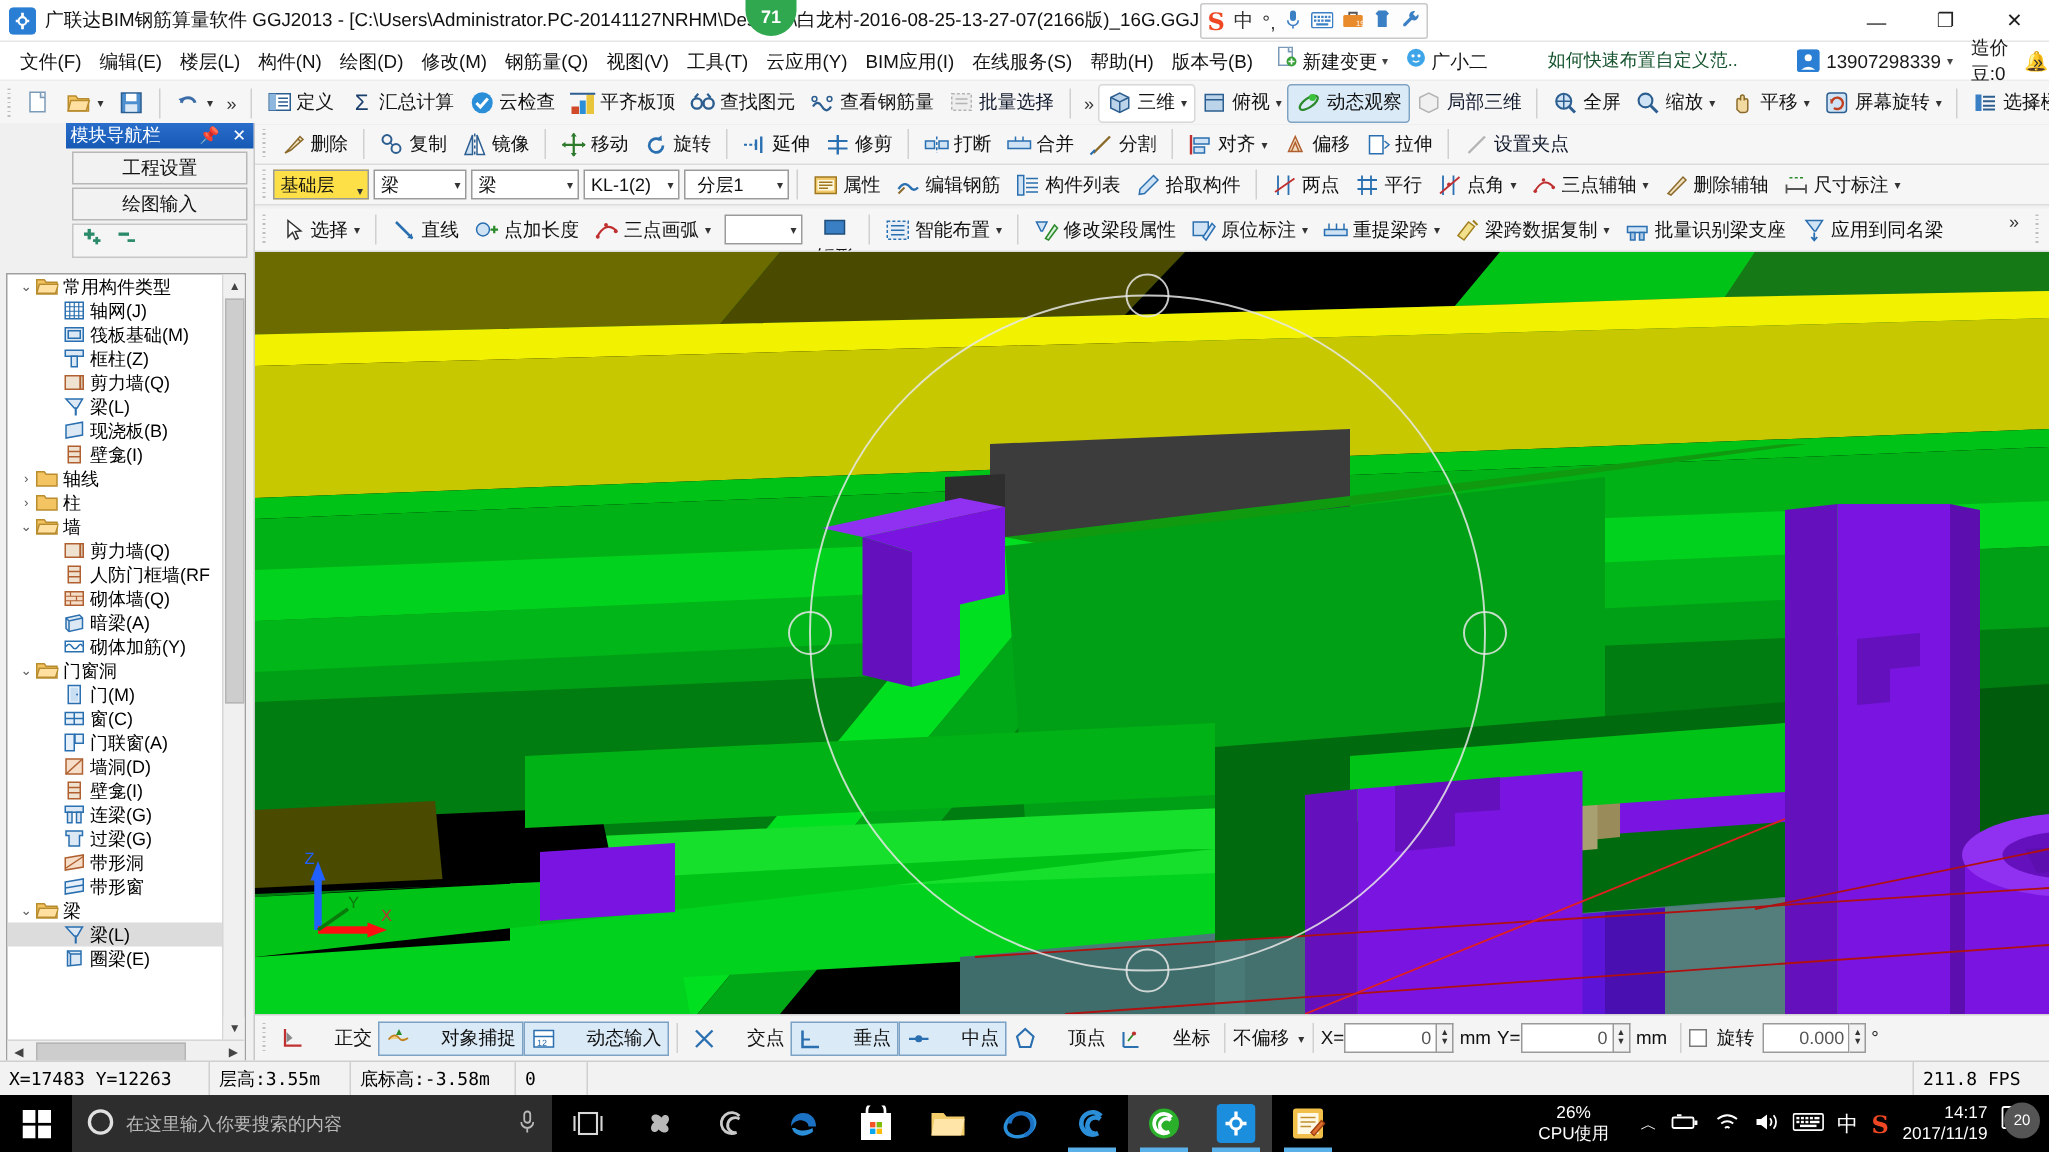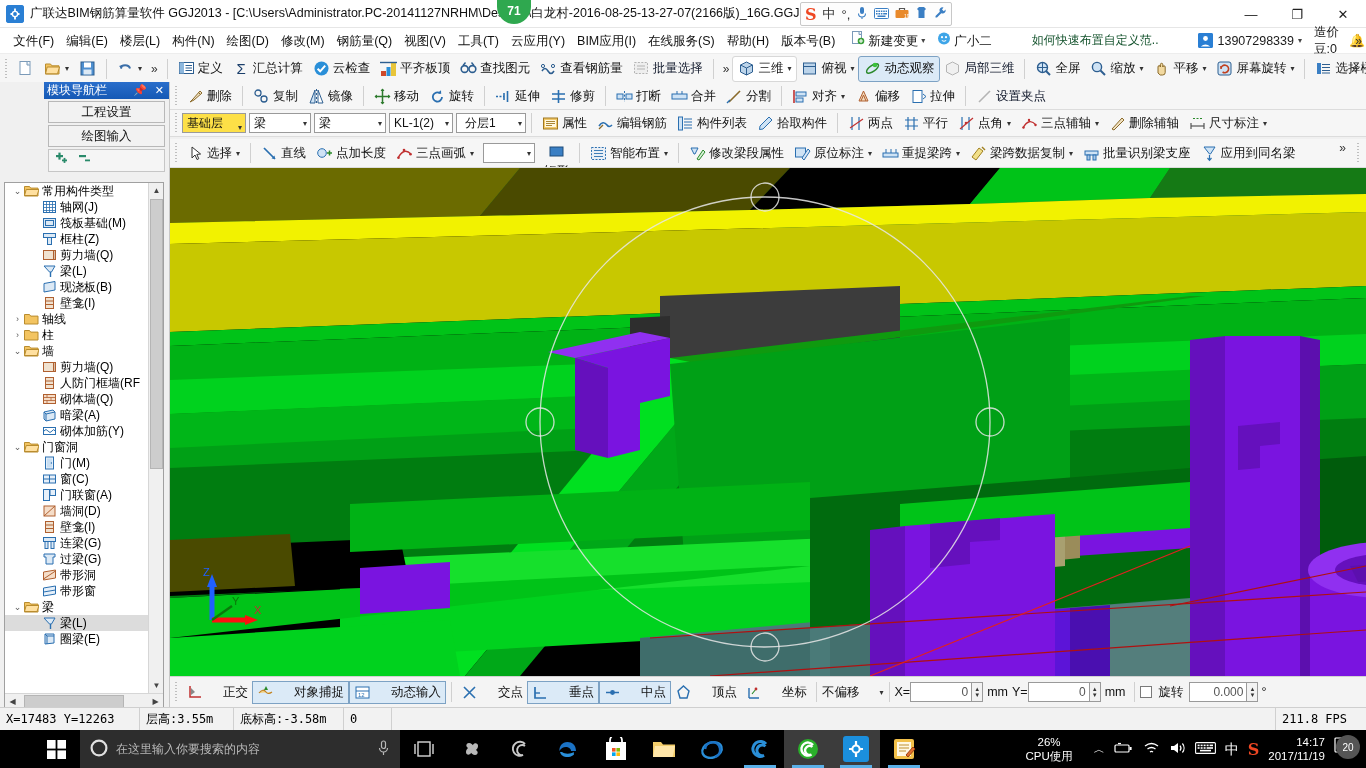--- a/index.html
+++ b/index.html
@@ -151,21 +151,21 @@
     background:#f2f2f2; border-top:1px solid #cfcfcf; display:flex; align-items:center;
     font-size:12px; color:#000;
     font-family:"DejaVu Sans Mono","Liberation Mono",monospace;
   }
   .scell{ height:23px; display:flex;align-items:center;padding:0 6px;
     border-right:1px solid #d0d0d0;}
 
   
   .taskbar{
     position:absolute; left:0; top:730px; width:1366px; height:38px;
-    background:#000; display:flex;align-items:center;padding-left:32px;
+    background:#000; display:flex;align-items:center;
   }
   .startbtn{ width:48px;height:38px;display:flex;align-items:center;justify-content:center;}
   .searchbox{
     width:320px;height:38px;background:#2d2d2d;display:flex;align-items:center;
     padding:0 10px; gap:8px;
   }
   .searchtxt{ color:#b9b9b9; font-size:12px; font-family:"Liberation Sans",sans-serif;}
   .tb-app{ width:48px;height:38px;display:flex;align-items:center;justify-content:center;
     position:relative;}
   .tb-app.run::after{ content:""; position:absolute;bottom:0;left:8px;width:32px;height:3px;
@@ -1252,21 +1252,21 @@
     </div>
     <div class="snapitem">
       <svg class="ico" viewBox="0 0 17 17">
           <path d="M4 14V4M4 14h10" stroke="#2a6fb0" stroke-width="1.4"></path>
           <path d="M7 10 L11 5" stroke="#2a8a2a" stroke-width="1.2"></path>
           <circle cx="11" cy="5" r="1.4" fill="#c03030"></circle>
         </svg>
       <span>坐标</span>
     </div>
     <div class="vsep"></div>
-    <div style="display:flex;align-items:center;gap:19px;">
+    <div style="display:flex;align-items:center;gap:5px;">
       <span>不偏移</span>
       <span class="caret">▾</span>
     </div>
     <div class="vsep"></div>
     <span>X=</span>
     <div class="numbox">0</div>
     <div class="spin">
         <span>▲</span>
         <span>▼</span>
       </div>

